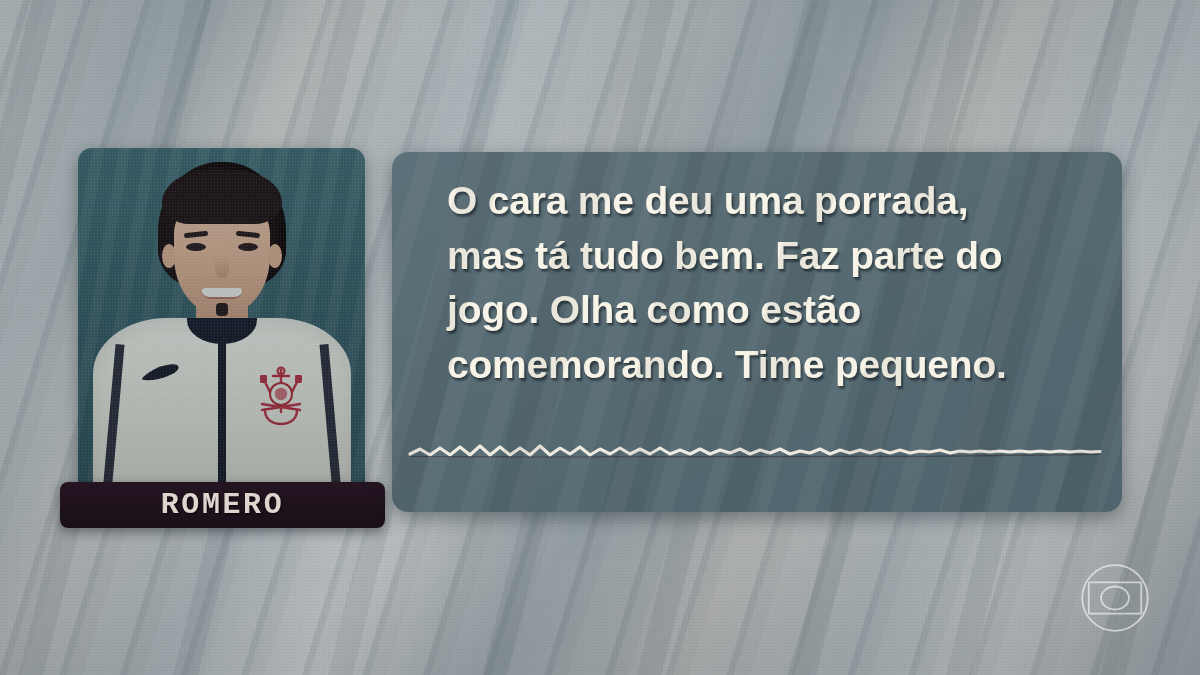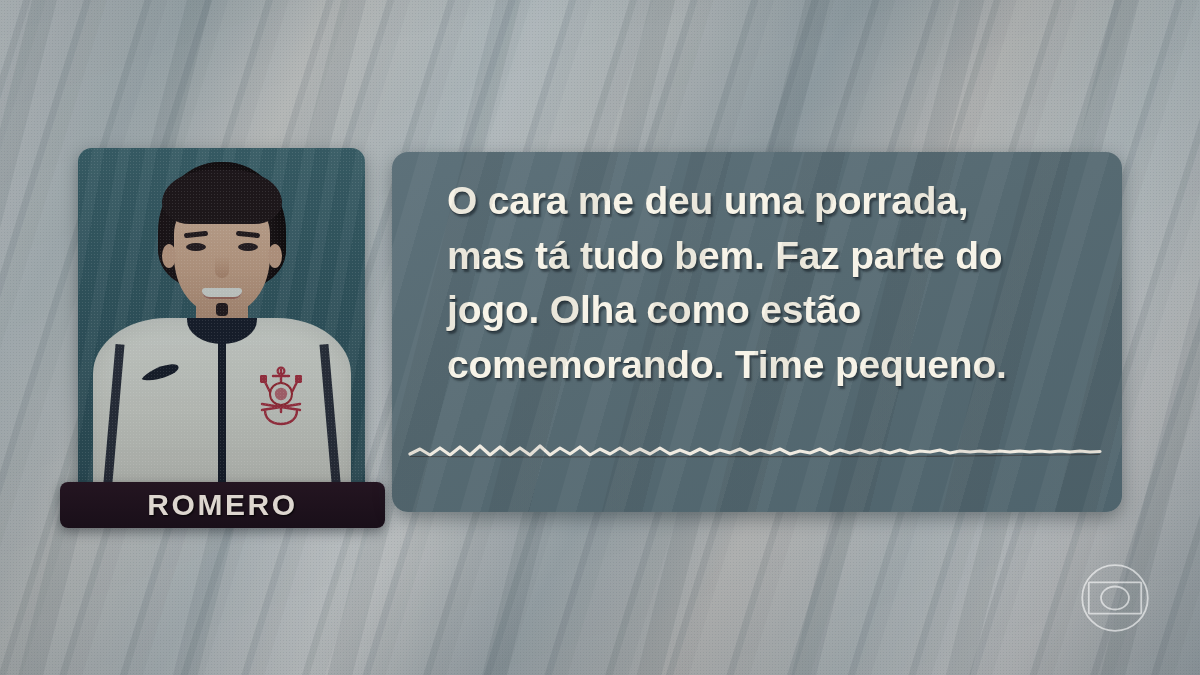--- a/index.html
+++ b/index.html
@@ -207,20 +207,21 @@
 
   
   .name-banner{
     position:absolute;
     left:60px;top:482px;
     width:325px;height:46px;
     background:linear-gradient(180deg,#241521 0%, #190f19 100%);
     border-radius:8px;
     display:flex;align-items:center;justify-content:center;
     box-shadow:0 4px 12px rgba(14,20,26,.45);
+    font-family:Liberation Mono, monospace;
   }
   .name-text{
     color:#ddd6cf;
     font-size:30px;
     font-weight:bold;
     letter-spacing:2.6px;
     text-shadow:1px 1px 2px rgba(0,0,0,.85);
   }
 
   

